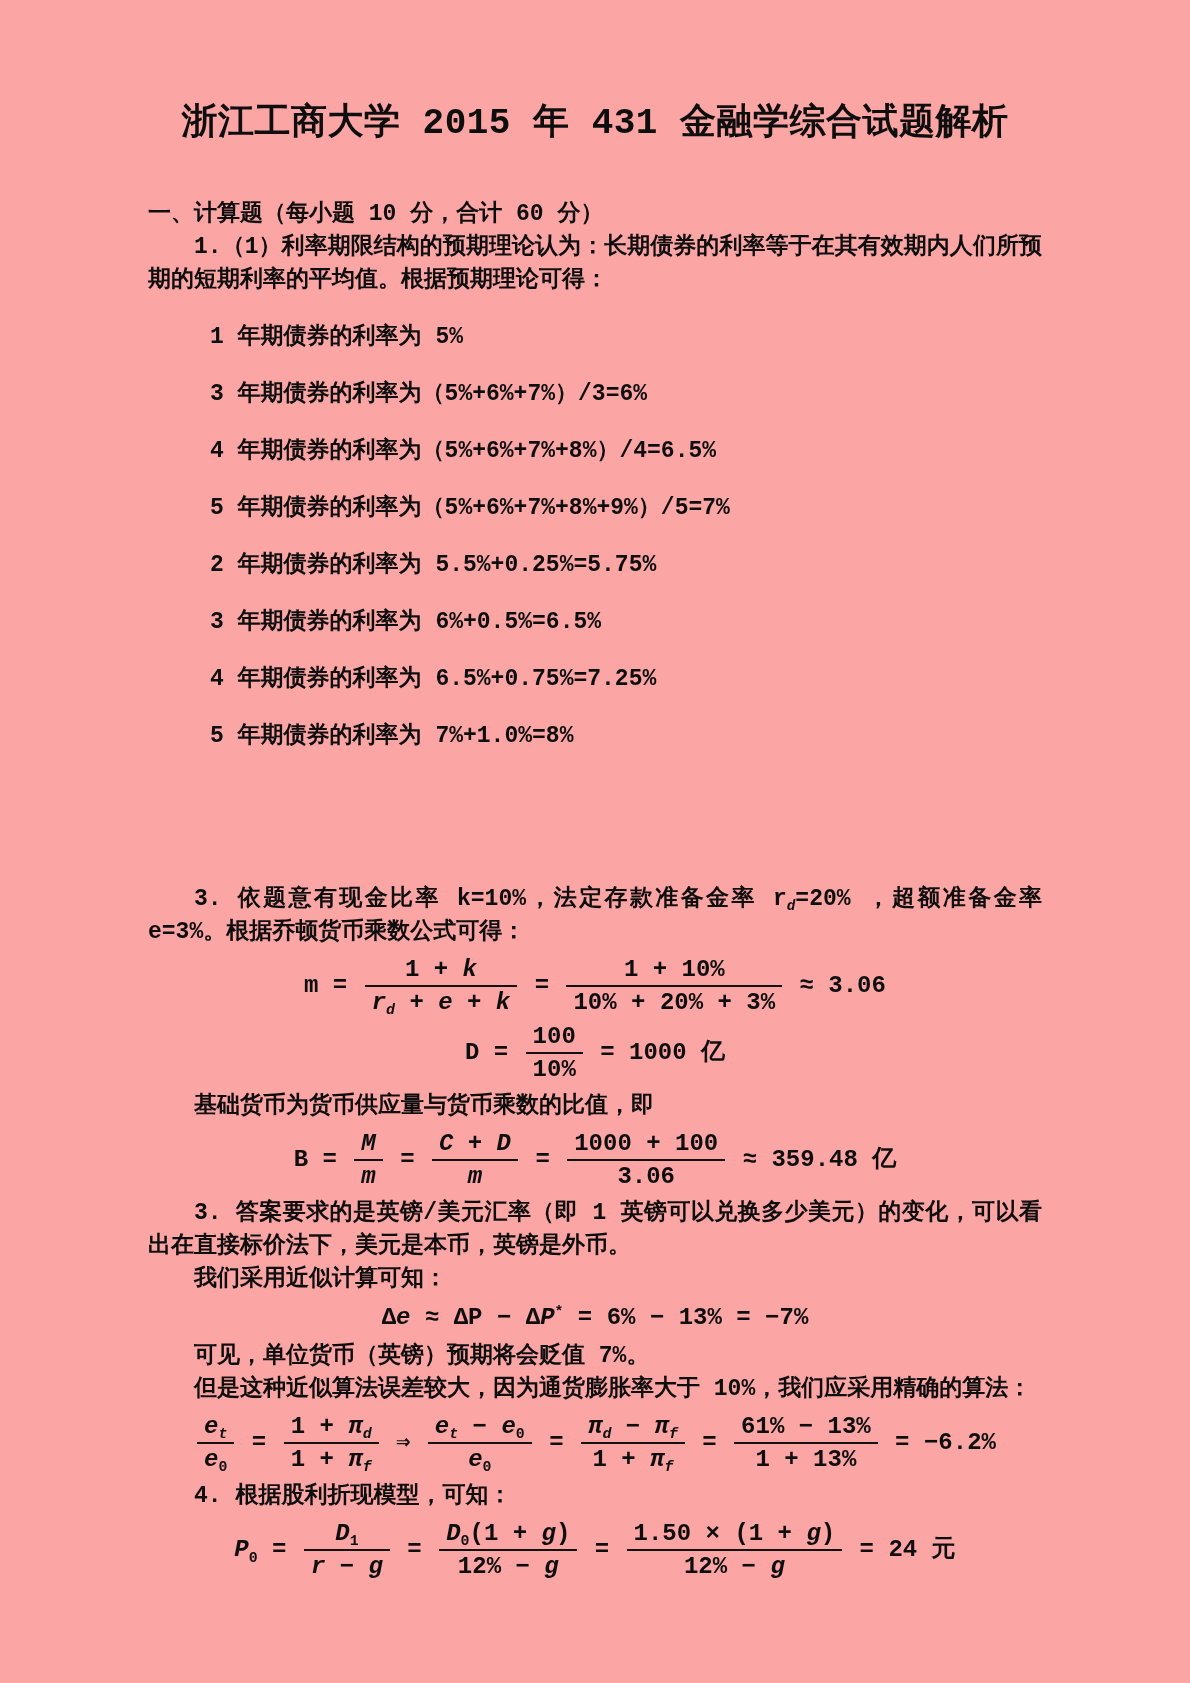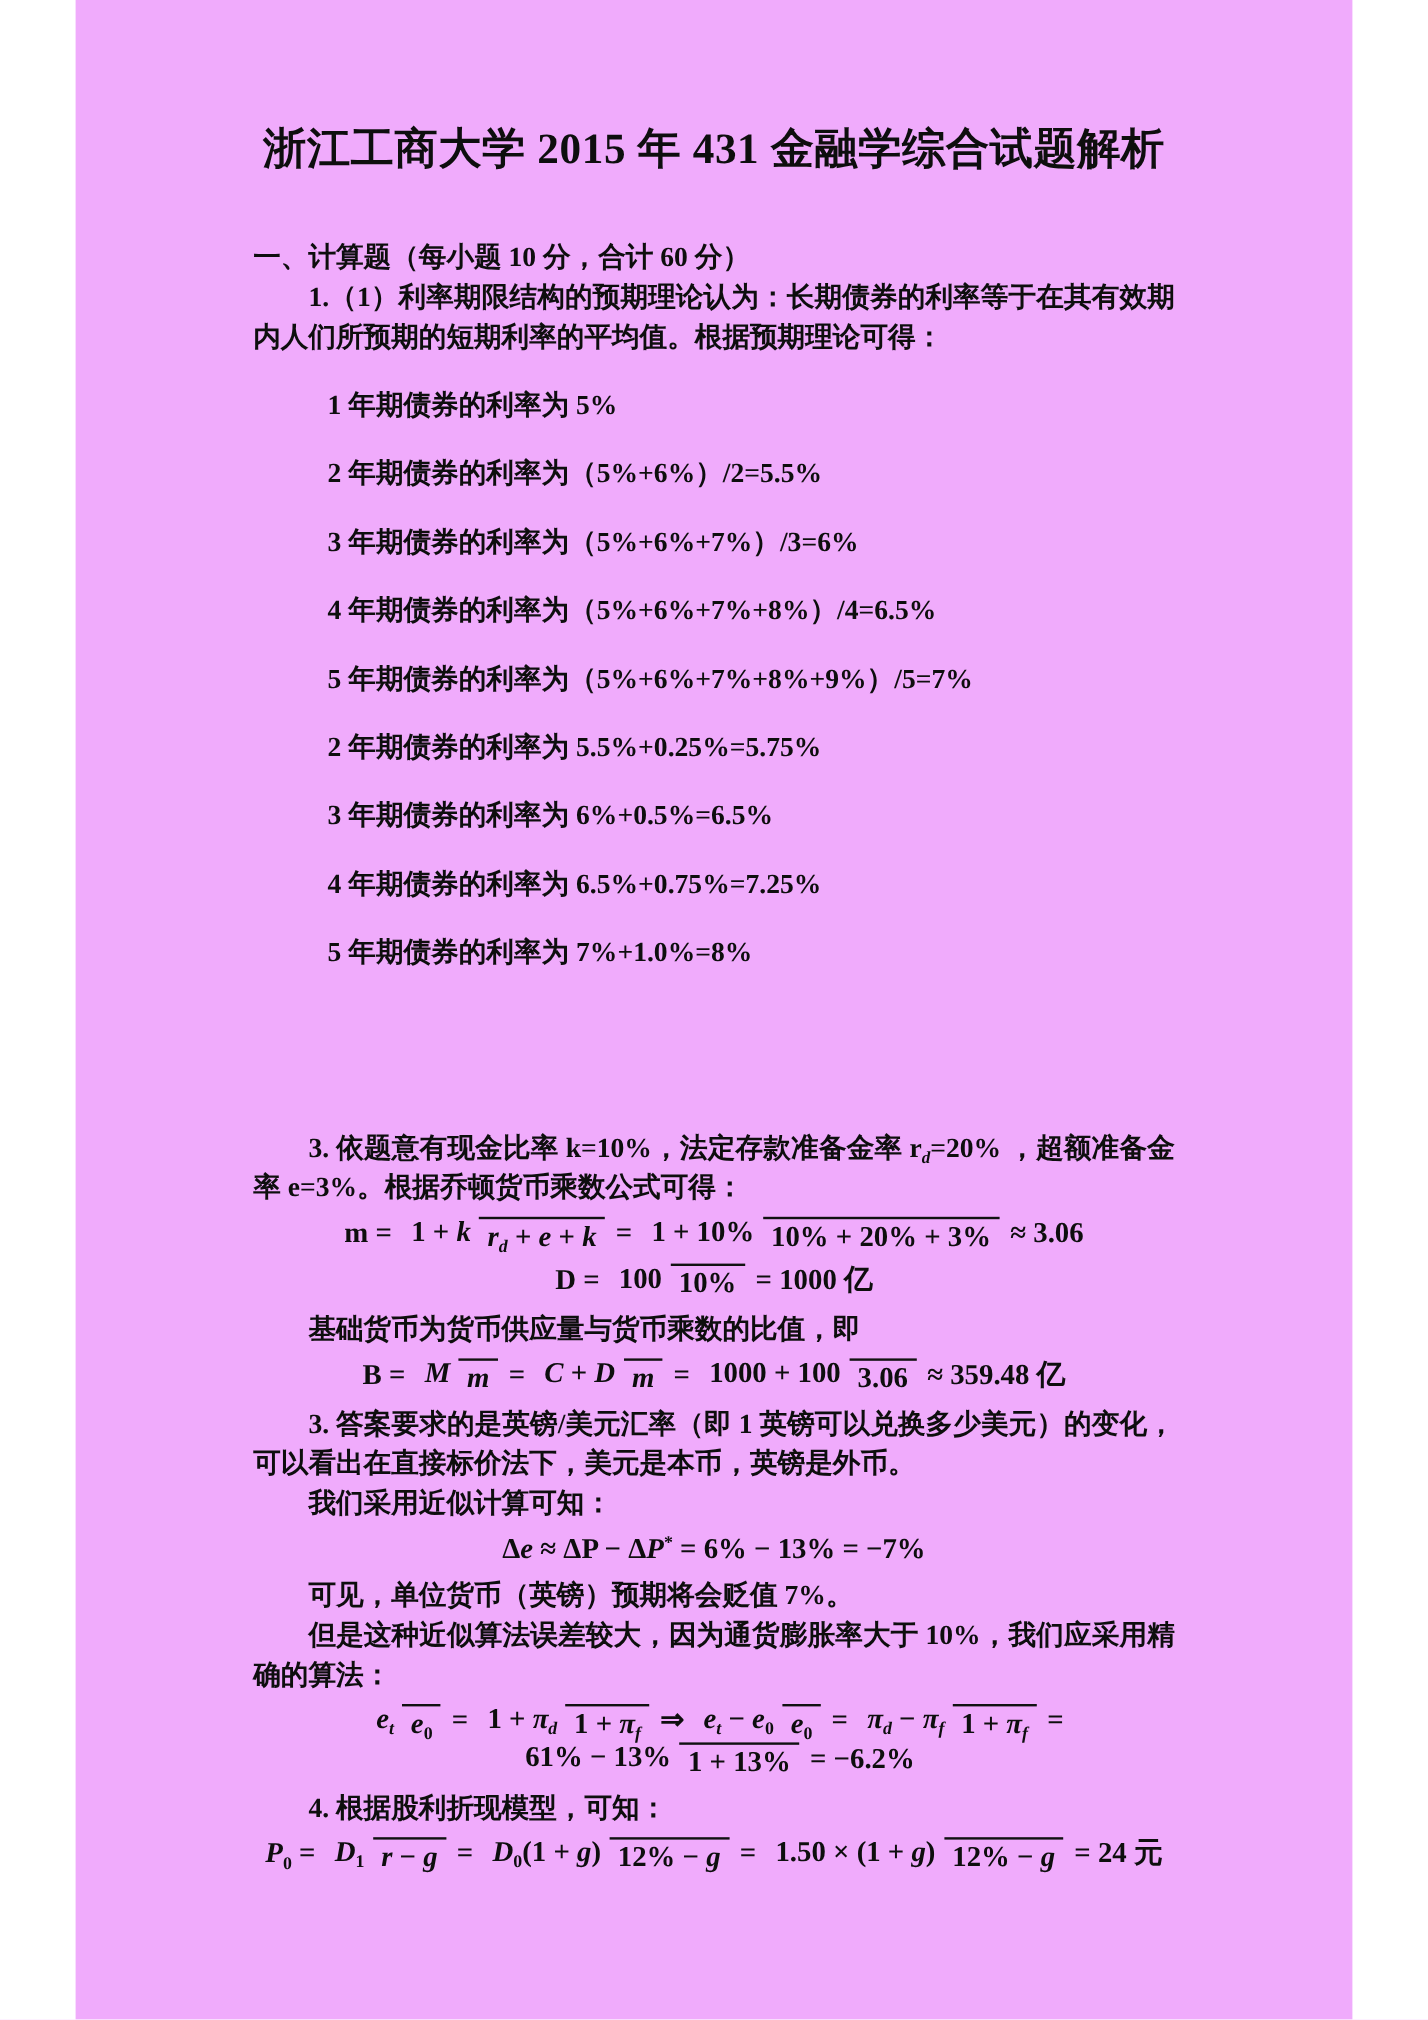--- a/index.html
+++ b/index.html
@@ -1,24 +1,24 @@
 <!DOCTYPE html>
 <html><head>
 <meta charset="utf-8">
 <style>
   html, body { margin: 0; padding: 0; background: #ffffff; }
   .page {
     position: relative;
-    width: 1064px;
+    width: 1190px;
     height: 1683px;
     margin: 0 auto;
-    background: #f0abfc;
+    background: #fca5a5;
     box-sizing: border-box;
     padding: 100px 148px 0 148px;
-    font-family: Liberation Serif, serif;
+    font-family: Liberation Mono, monospace;
     color: #0e0e0e;
     overflow: hidden;
   }
   .title {
     margin: 0 0 50px 0;
     font-size: 36px;
     line-height: 48px;
     font-weight: 700;
     text-align: center;
     letter-spacing: 0.5px;
@@ -30,41 +30,40 @@
   .formula {
     text-align: center;
     font-size: 24px;
     font-weight: 700;
     line-height: 30px;
     margin: 7px 0;
   }
   .formula .var, .doc-body .var { font-style: italic; }
   .frac {
     display: inline-flex;
-    flex-direction: row;
+    flex-direction: column;
     vertical-align: middle;
     text-align: center;
     margin: 0 3px;
   }
   .frac .num { display: block; padding: 0 7px 2px 7px; line-height: 27px; }
   .frac .den { display: block; padding: 2px 7px 0 7px; line-height: 27px; border-top: 2.5px solid #111; }
   sub, sup { font-size: 62%; line-height: 0; font-weight: inherit; }
   sub { vertical-align: -0.35em; }
   sup { vertical-align: 0.55em; }
 </style>
 </head>
 <body>
 
 <div class="page">
   <h1 class="title">浙江工商大学 2015 年 431 金融学综合试题解析</h1>
   <div class="doc-body">
       <div class="heading"><span>一、计算题（每小题 10 分，合计 60 分）</span></div>
       <div class="para"><span>1.（1）利率期限结构的预期理论认为：长期债券的利率等于在其有效期内人们所预期的短期利率的平均值。根据预期理论可得：</span></div>
       <div class="line"><span>1 年期债券的利率为 5%</span></div>
-      <div class="line"><span>2 年期债券的利率为（5%+6%）/2=5.5%</span></div>
       <div class="line"><span>3 年期债券的利率为（5%+6%+7%）/3=6%</span></div>
       <div class="line"><span>4 年期债券的利率为（5%+6%+7%+8%）/4=6.5%</span></div>
       <div class="line"><span>5 年期债券的利率为（5%+6%+7%+8%+9%）/5=7%</span></div>
       <div class="line"><span>2 年期债券的利率为 5.5%+0.25%=5.75%</span></div>
       <div class="line"><span>3 年期债券的利率为 6%+0.5%=6.5%</span></div>
       <div class="line"><span>4 年期债券的利率为 6.5%+0.75%=7.25%</span></div>
       <div class="line"><span>5 年期债券的利率为 7%+1.0%=8%</span></div>
       <div style="height: 130px;"></div>
       <div class="para"><span>3. 依题意有现金比率 k=10%，法定存款准备金率 r</span><sub class="var">d</sub><span>=20% ，超额准备金率 e=3%。根据乔顿货币乘数公式可得：</span></div>
       <div class="formula"><span>m = </span><span class="frac">

